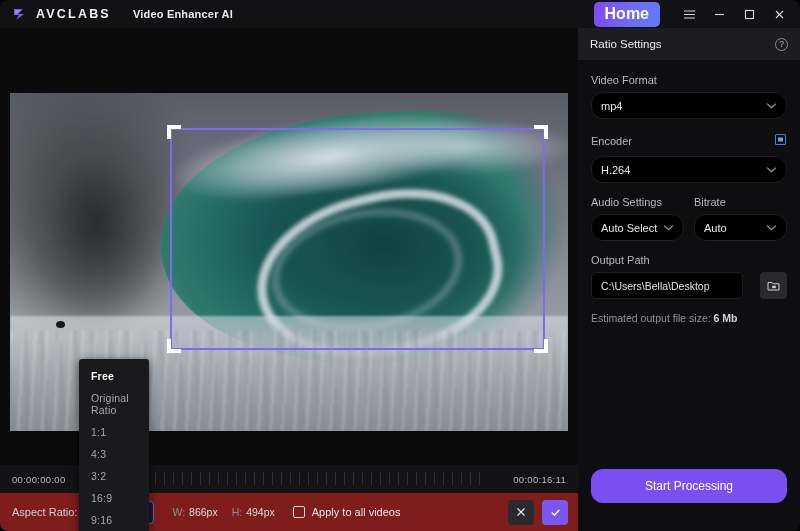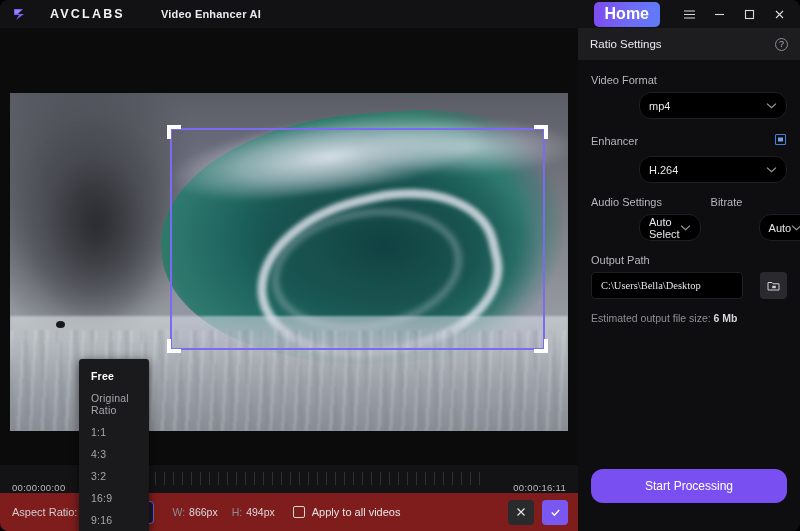--- a/index.html
+++ b/index.html
@@ -17,21 +17,21 @@
     overflow: hidden;
   }
 
   
   .titlebar {
     position: absolute; top: 0; left: 0;
     width: 800px; height: 28px;
     background: #121214;
     display: flex; align-items: center;
   }
-  .logo-wrap { display: flex; align-items: center; padding-left: 12px; gap: 22px; }
+  .logo-wrap { display: flex; align-items: center; padding-left: 12px; gap: 8px; }
   .logo-mark { width: 16px; height: 16px; position: relative; }
   .brand {
     color: #f2f2f5; font-size: 12.5px; font-weight: bold;
     letter-spacing: 2.2px;
   }
   .product {
     color: #eaeaef; font-size: 11px; font-weight: bold;
     margin-left: 14px; letter-spacing: .2px;
   }
   .tb-right {
@@ -178,21 +178,21 @@
     padding: 5px 0 5px 12px; cursor: pointer;
     letter-spacing: .2px;
   }
   .ratio-item.selected { color: #ffffff; font-weight: bold; }
 
   
   .timeline {
     position: absolute; left: 0; top: 465px;
     width: 578px; height: 28px;
     background: #131315;
-    display: flex; align-items: flex-end;
+    display: flex; align-items: center;
   }
   .tl-time {
     font-size: 9.5px; color: #b9b9bf; letter-spacing: .3px;
     width: 92px; text-align: left; padding-left: 12px;
     flex: none;
   }
   .tl-time.right { text-align: right; padding-left: 0; padding-right: 12px; }
   .tl-track {
     position: relative; flex: 1; height: 28px;
   }
@@ -273,27 +273,26 @@
   .panel-body { padding: 14px 13px 0; }
   .field { margin-bottom: 13px; }
   .field-label-row { display: flex; align-items: center; margin-bottom: 6px; }
   .field-label { font-size: 11px; color: #b6b6bd; }
   .gpu-icon { margin-left: auto; cursor: pointer; }
   .select-box {
     height: 27px; background: #000000;
     border: 1px solid #1f1f23; border-radius: 12px;
     display: flex; align-items: center; padding: 0 9px;
     cursor: pointer;
-    margin-left: 48px;
   }
   .select-box .sv { font-size: 11px; color: #e7e7ec; }
   .select-box .chev { margin-left: auto; color: #9b9ba2; font-size: 10px; }
   .row2 { display: flex; gap: 10px; }
   .row2 > .field { flex: 1; margin-bottom: 13px; }
-  .path-row { display: flex; gap: 17px; align-items: center; font-family: Liberation Serif, serif; }
+  .path-row { display: flex; gap: 17px; align-items: center; }
   .path-input {
     flex: 1; height: 27px; background: #000000;
     border: 1px solid #1f1f23; border-radius: 4px;
     display: flex; align-items: center; padding: 0 9px;
     font-size: 10.5px; color: #e2e2e8; cursor: text;
     overflow: hidden; white-space: nowrap;
   }
   .browse-btn {
     width: 27px; height: 27px; border-radius: 4px;
     background: #2a2a2e;
@@ -452,21 +451,21 @@
           <span class="chev">
             <svg width="11" height="7" viewBox="0 0 11 7">
                 <path d="M1 1.6L5.5 5.6L10 1.6" stroke="#9b9ba2" stroke-width="1.2" fill="none"></path>
               </svg>
           </span>
         </div>
       </div>
 
       <div class="field">
         <div class="field-label-row">
-          <span class="field-label">Enhancer</span>
+          <span class="field-label">Encoder</span>
           <span class="gpu-icon">
             <svg width="13" height="13" viewBox="0 0 13 13">
               <rect x="1.5" y="1.5" width="10" height="10" rx="1" stroke="#4a7fd4" stroke-width="1.1" fill="none"></rect>
               <rect x="4" y="4.5" width="5" height="4" fill="#6ea0e8"></rect>
             </svg>
           </span>
         </div>
         <div class="select-box">
           <span class="sv">H.264</span>
           <span class="chev">

